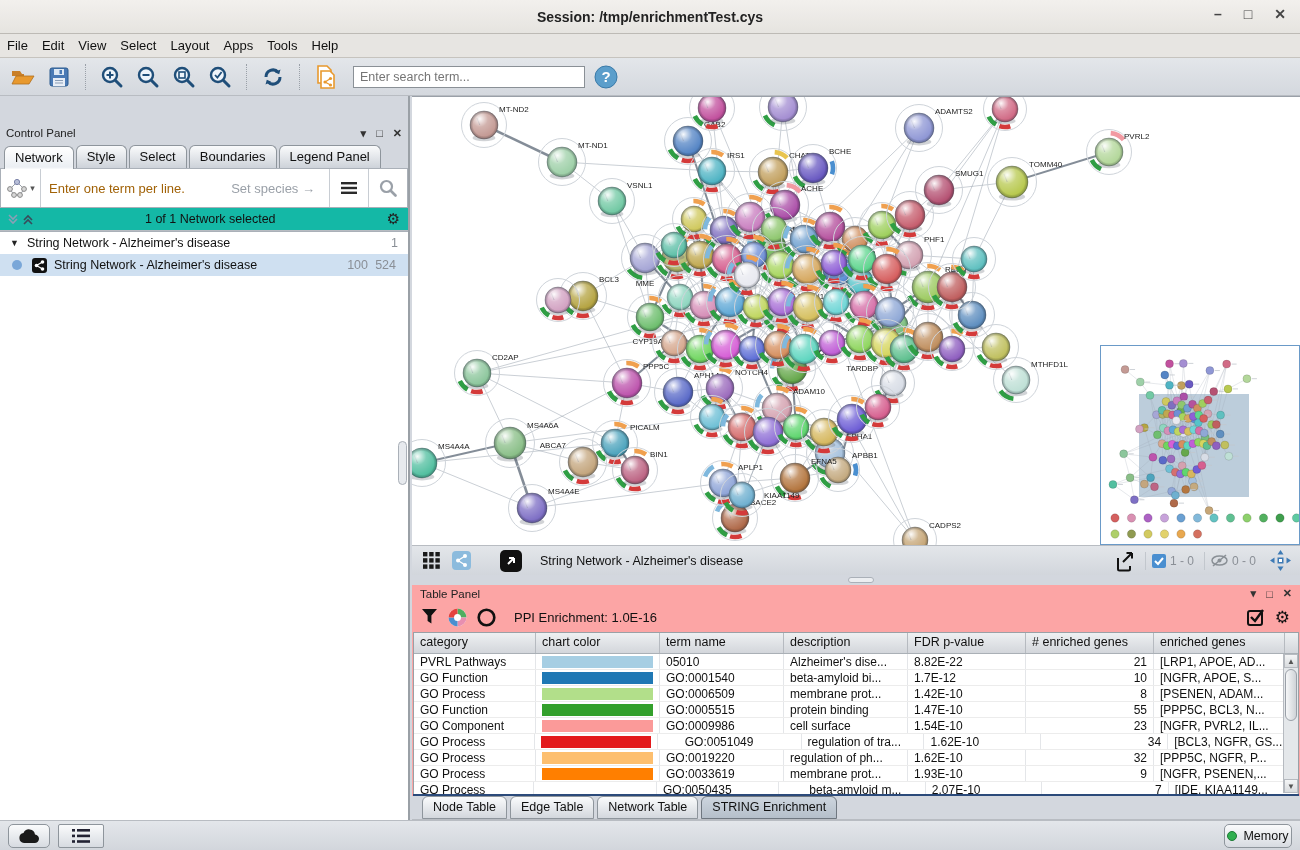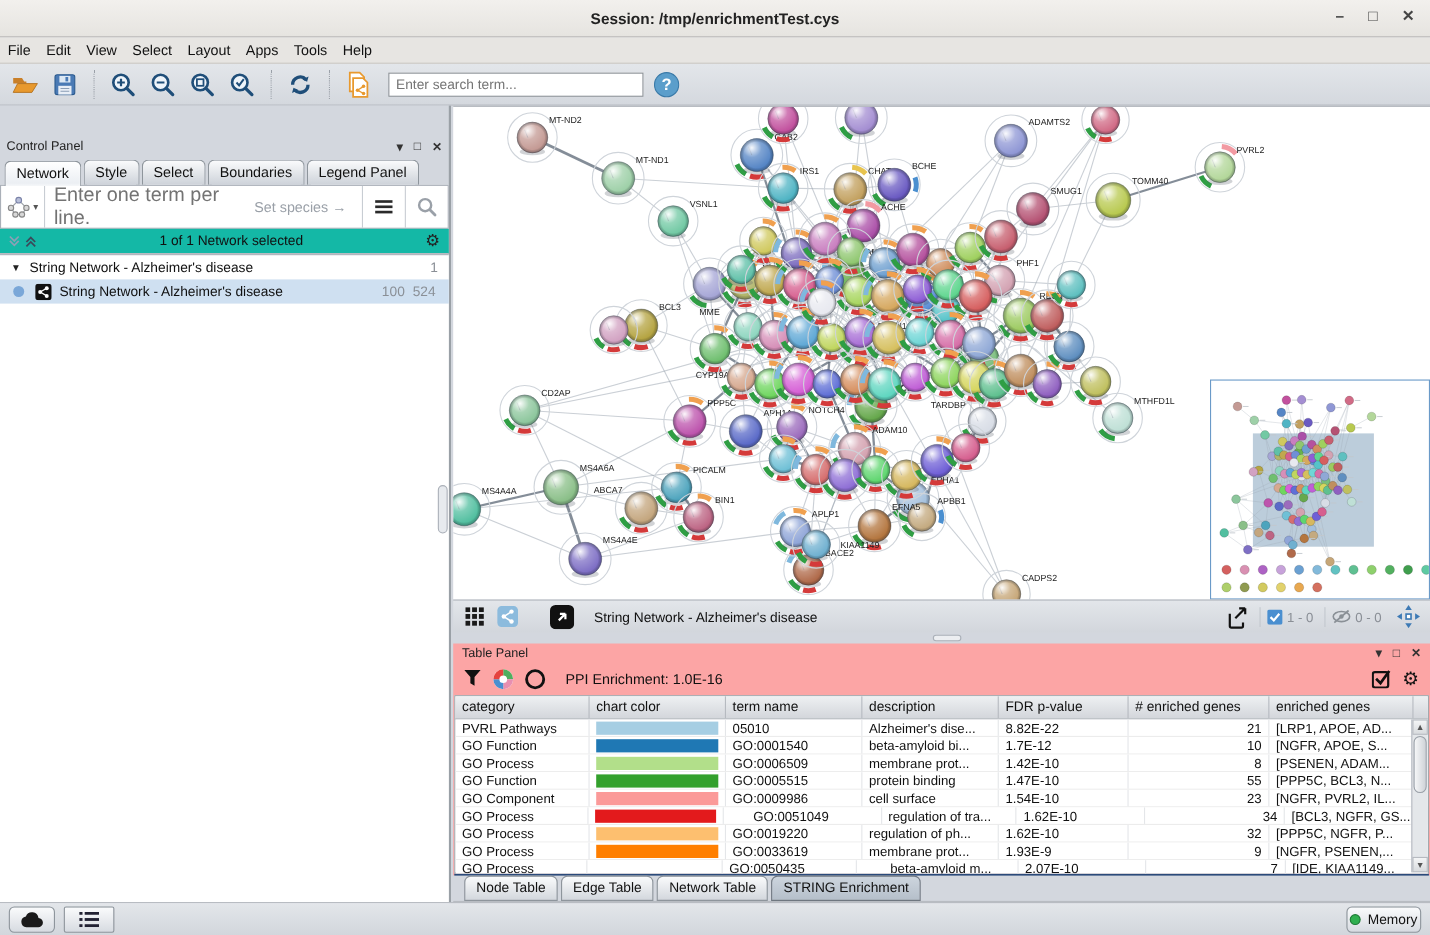--- a/index.html
+++ b/index.html
@@ -36,21 +36,21 @@
   #cp-tabs { height:26px; display:flex; align-items:flex-end; padding-left:4px; }
   .tab { font-size:13px; color:#111; padding:3px 10px 4px;
     border:1px solid #8e959c; border-bottom:none; border-radius:6px 6px 0 0;
     background:linear-gradient(#fafbfc,#cdd2d9); margin-right:2px; }
   .tab.active { background:linear-gradient(#ffffff,#e9edf2); position:relative; top:1px;
     box-shadow:0 -1px 2px rgba(255,255,255,.8) inset; }
   #stringbar { height:40px; background:#fff; border:1px solid #aab0b8;
     display:flex; align-items:center; }
   #string-logo { width:40px; display:flex; align-items:center; justify-content:center; gap:2px;
     border-right:1px solid #c8cdd3; height:100%; }
-  #stringbar .ph { flex:1; font-size:18px; color:#737373; padding-left:8px; }
+  #stringbar .ph { flex:1; font-size:13px; color:#a16207; padding-left:8px; }
   #stringbar .species { font-size:13px; color:#9aa0a8; padding-right:14px; }
   #stringbar .vline { width:1px; height:100%; background:#c8cdd3; }
   #stringbar .sq { width:38px; height:100%; display:flex; align-items:center; justify-content:center; }
   #summary { height:23px; display:flex; align-items:center; padding:0 8px;
     background:#14b8a6; border-bottom:1px solid #b8bcc2; }
   #summary .mid { flex:1; text-align:center; font-size:12.5px; color:#111; }
   #tree { background:#fff; height:617px; border-top:1px solid #aab0b8; }
   .trow { height:22px; display:flex; align-items:center; font-size:12.5px; color:#111; }
   .trow .num { color:#8a8f96; }
   .trow.sel { background:#cfe0f1; }
@@ -2644,21 +2644,21 @@
           <div class="dc right" style="width: 128px;">32</div>
           <div class="dc" style="width: 131px;">[PPP5C, NGFR, P...</div>
         </div>
         <div class="drow">
           <div class="dc" style="width: 122px;">GO Process</div>
           <div class="dc" style="width: 124px;">
             <div class="swatch" style="background: rgb(255, 127, 0);"></div>
           </div>
           <div class="dc" style="width: 124px;">GO:0033619</div>
           <div class="dc" style="width: 124px;">membrane prot...</div>
-          <div class="dc" style="width: 118px;">1.93E-9</div>
+          <div class="dc" style="width: 118px;">1.93E-10</div>
           <div class="dc right" style="width: 128px;">9</div>
           <div class="dc" style="width: 131px;">[NGFR, PSENEN,...</div>
         </div>
         <div class="drow">
           <div class="dc" style="width: 122px;">GO Process</div>
           <div class="dc" style="width: 124px;"></div>
           <div class="dc" style="width: 124px;">GO:0050435</div>
           <div class="dc" style="width: 124px; margin-left: 24px;">beta-amyloid m...</div>
           <div class="dc" style="width: 118px;">2.07E-10</div>
           <div class="dc right" style="width: 128px;">7</div>

